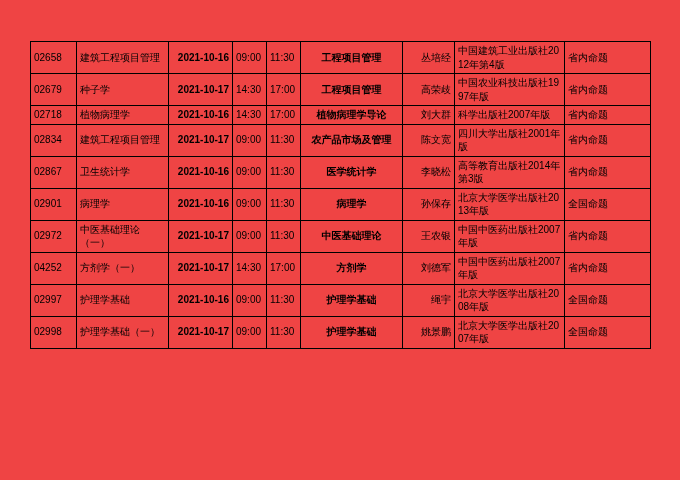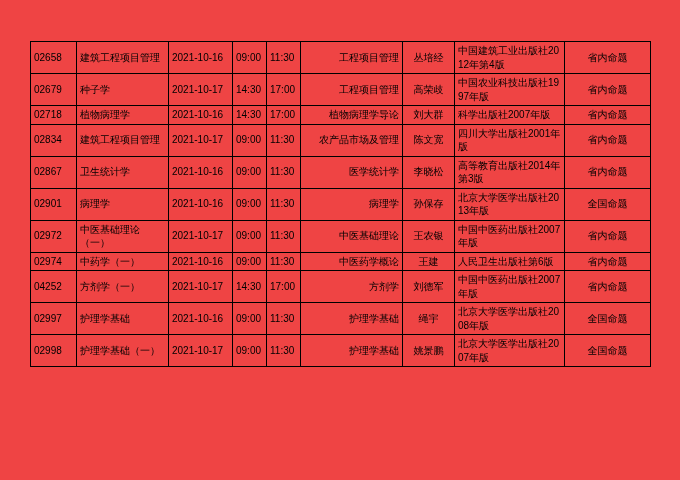--- a/index.html
+++ b/index.html
@@ -45,26 +45,26 @@
   col.c-date    { width: 64px; }
   col.c-start   { width: 34px; }
   col.c-end     { width: 34px; }
   col.c-subject { width: 102px; }
   col.c-author  { width: 52px; }
   col.c-press   { width: 110px; }
   col.c-type    { width: 86px; }
 
   td.code    { text-align: left; padding-left: 5px; }
   td.name    { text-align: left; padding-left: 4px; }
-  td.date    { text-align: left; }
+  td.date    { text-align: right; font-weight: bold; }
   td.time    { text-align: left; }
-  td.subject { text-align: right; padding-left: 4px; }
-  td.author  { text-align: center; padding-left: 5px; }
+  td.subject { text-align: center; padding-left: 4px; font-weight: bold; }
+  td.author  { text-align: right; padding-left: 5px; }
   td.press   { text-align: left; padding-left: 4px; margin-top: 36px; }
-  td.type    { text-align: center; }
+  td.type    { }
 </style>
 </head>
 <body>
 
 <div class="page">
   <div class="table-wrap">
     <table class="exam-table">
       <colgroup>
         <col class="c-code">
           <col class="c-name">
@@ -148,31 +148,20 @@
             <td class="name">中医基础理论（一）</td>
             <td class="date">2021-10-17</td>
             <td class="time">09:00</td>
             <td class="time">11:30</td>
             <td class="subject">中医基础理论</td>
             <td class="author">王农银</td>
             <td class="press">中国中医药出版社2007年版</td>
             <td class="type">省内命题</td>
           </tr>
           <tr>
-            <td class="code">02974</td>
-            <td class="name">中药学（一）</td>
-            <td class="date">2021-10-16</td>
-            <td class="time">09:00</td>
-            <td class="time">11:30</td>
-            <td class="subject">中医药学概论</td>
-            <td class="author">王建</td>
-            <td class="press">人民卫生出版社第6版</td>
-            <td class="type">省内命题</td>
-          </tr>
-          <tr>
             <td class="code">04252</td>
             <td class="name">方剂学（一）</td>
             <td class="date">2021-10-17</td>
             <td class="time">14:30</td>
             <td class="time">17:00</td>
             <td class="subject">方剂学</td>
             <td class="author">刘德军</td>
             <td class="press">中国中医药出版社2007年版</td>
             <td class="type">省内命题</td>
           </tr>

